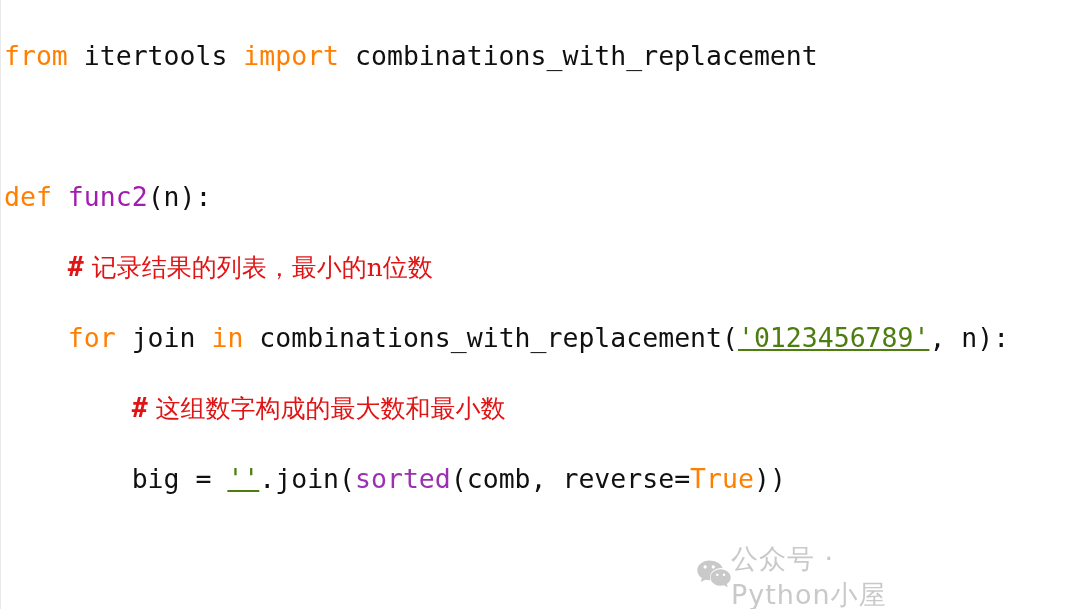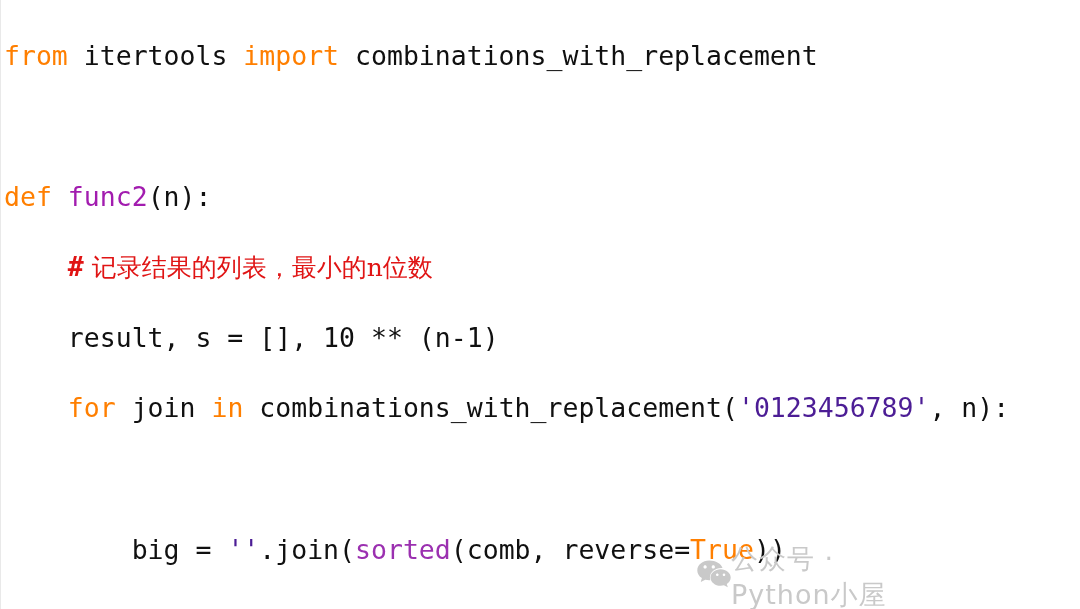--- a/index.html
+++ b/index.html
@@ -49,21 +49,21 @@
   .line {
     white-space: pre;
     height: 35.3px;
     display: block;
   }
 
   
   .kw      { color: #ff7f00; }   
   .fn      { color: #a21caf; }   
   .bi      { color: #9b30b0; }   
-  .str     { color: #4c1d95; }   
+  .str     { color: #4d7c0f; text-decoration: underline; }   
   .cmt     { color: #e01414; }   
   .plain   { color: #101010; }
 
   
   .cmt.cn {
     font-family: "DejaVu Serif", "Liberation Serif", serif;
     font-size: 25px;
   }
   .cmt .hash {
     font-family: "DejaVu Sans Mono", "Liberation Mono", monospace;
@@ -89,23 +89,22 @@
 </style>
 </head>
 <body>
 
 <div id="page">
 
   <pre id="code"><span class="line"><span class="kw">from</span><span class="plain"> itertools </span><span class="kw">import</span><span class="plain"> combinations_with_replacement</span></span>
 <span class="line"> </span>
 <span class="line"><span class="kw">def</span><span class="plain"> </span><span class="fn">func2</span><span class="plain">(n):</span></span>
 <span class="line"><span class="plain">    </span><span class="cmt cn"><span class="hash">#</span> 记录结果的列表，最小的n位数</span></span>
-<span class="line"><span class="plain">    </span><span class="plain">result, s = [], 10 ** (n-1)</span></span>
 <span class="line"><span class="plain">    </span><span class="kw">for</span><span class="plain"> join </span><span class="kw">in</span><span class="plain"> combinations_with_replacement(</span><span class="str">'0123456789'</span><span class="plain">, n):</span></span>
-<span class="line"><span class="plain">        </span></span>
+<span class="line"><span class="plain">        </span><span class="cmt cn"><span class="hash">#</span> 这组数字构成的最大数和最小数</span></span>
 <span class="line"><span class="plain">        </span><span class="plain">big = </span><span class="str">''</span><span class="plain">.join(</span><span class="bi">sorted</span><span class="plain">(comb, reverse=</span><span class="kw">True</span><span class="plain">))</span></span>
 
 
 
 
 
 
 
 </pre>
 

